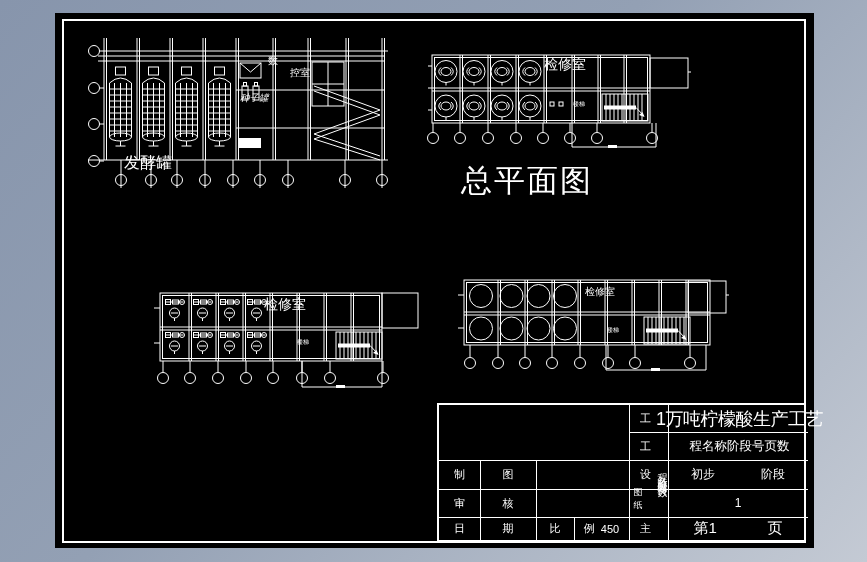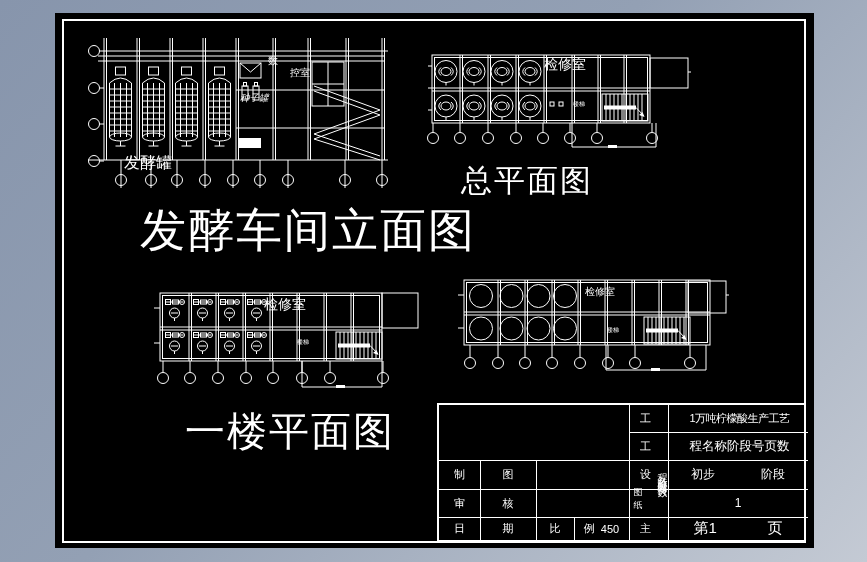--- a/index.html
+++ b/index.html
@@ -104,21 +104,20 @@
         <circle cx="172" cy="150" r="5.5"></circle>
       <circle cx="200" cy="150" r="5.5"></circle>
         <circle cx="257" cy="150" r="5.5"></circle>
         <circle cx="294" cy="150" r="5.5"></circle>
     </g>
   </svg>
   <div class="lbl" style="left:124px;top:154px;font-size:16px;">发酵罐</div>
   <div class="lbl" style="left:240px;top:93px;font-size:9.5px;font-style:italic;">种子罐</div>
   <div class="lbl" style="left:268px;top:55px;font-size:10px;">数</div>
   <div class="lbl" style="left:263px;top:67px;font-size:10px;margin-left:27px;">控室</div>
-  <div class="big" style="left:140px;top:200px;font-size:46px;">发酵车间立面图</div>
 
   
   <svg class="dwg" style="left:428px;top:50px;" width="290" height="100" viewBox="0 0 290 100">
     <g stroke="#fff" fill="none" stroke-width="1">
       <rect x="4" y="5" width="218" height="68"></rect>
       <rect x="6.5" y="7.5" width="213" height="63"></rect>
       <path d="M4 38H222M4 41H222"></path>
       <path d="M32 5V73M34.5 5V73M60 5V73M62.5 5V73M88 5V73M90.5 5V73M116 5V73M118.5 5V73M144 5V73M146.5 5V73M170 5V73M172.5 5V73M196 5V73M198.5 5V73"></path>
       <use href="#impeller" transform="translate(18,21.5)"></use>
         <use href="#impeller" transform="translate(46,21.5)"></use>
@@ -212,21 +211,20 @@
         <circle cx="68" cy="90" r="5.5"></circle>
       <circle cx="96" cy="90" r="5.5"></circle>
         <circle cx="123" cy="90" r="5.5"></circle>
         <circle cx="152" cy="90" r="5.5"></circle>
       <circle cx="180" cy="90" r="5.5"></circle>
         <circle cx="233" cy="90" r="5.5"></circle>
     </g>
   </svg>
   <div class="lbl" style="left:264px;top:297px;font-size:14px;">检修室</div>
   <div class="lbl" style="left:297px;top:339px;font-size:6px;">楼梯</div>
-  <div class="big" style="left:185px;top:404px;font-size:40px;">一楼平面图</div>
 
   
   <div class="tb">
     <div class="ln" style="left:190px;top:27px;width:179px;height:1px;"></div>
     <div class="ln" style="left:0;top:55px;width:369px;height:1px;"></div>
     <div class="ln" style="left:0;top:84px;width:369px;height:1px;"></div>
     <div class="ln" style="left:0;top:112px;width:369px;height:1px;"></div>
     <div class="ln" style="left:190px;top:0;width:1px;height:135px;"></div>
     <div class="ln" style="left:229px;top:0;width:1px;height:135px;"></div>
     <div class="ln" style="left:41px;top:55px;width:1px;height:80px;"></div>
@@ -247,21 +245,21 @@
 
     <div class="cell" style="left:190px;top:0;width:33px;height:27px;font-size:11px;">工</div>
     <div class="cell" style="left:190px;top:27px;width:33px;height:28px;font-size:11px;">工</div>
     <div class="cell" style="left:190px;top:55px;width:33px;height:29px;font-size:11px;">设</div>
     <div class="cell" style="left:192px;top:80px;width:14px;height:14px;font-size:9px;">图</div>
     <div class="cell" style="left:192px;top:93px;width:14px;height:14px;font-size:9px;">纸</div>
     <div class="cell" style="left:190px;top:112px;width:33px;height:23px;font-size:11px;">主</div>
 
     <div class="spine">程名称阶段号页数</div>
 
-    <div class="cell" style="left:232px;top:0;width:137px;height:27px;font-size:11px;letter-spacing:-0.5px;">1万吨柠檬酸生产工艺</div>
+    <div class="cell" style="left:232px;top:0;width:137px;height:27px;font-size:18px;letter-spacing:-0.5px;">1万吨柠檬酸生产工艺</div>
     <div class="cell" style="left:232px;top:27px;width:137px;height:28px;font-size:12.5px;">程名称阶段号页数</div>
     <div class="cell" style="left:229px;top:55px;width:140px;height:29px;font-size:12px;justify-content:space-around;">
       <span>初步</span>
       <span>阶段</span>
     </div>
     <div class="cell" style="left:229px;top:84px;width:140px;height:28px;font-size:12px;">1</div>
     <div class="cell" style="left:229px;top:112px;width:140px;height:23px;font-size:15px;justify-content:space-around;">
       <span>第1</span>
       <span>页</span>
     </div>

